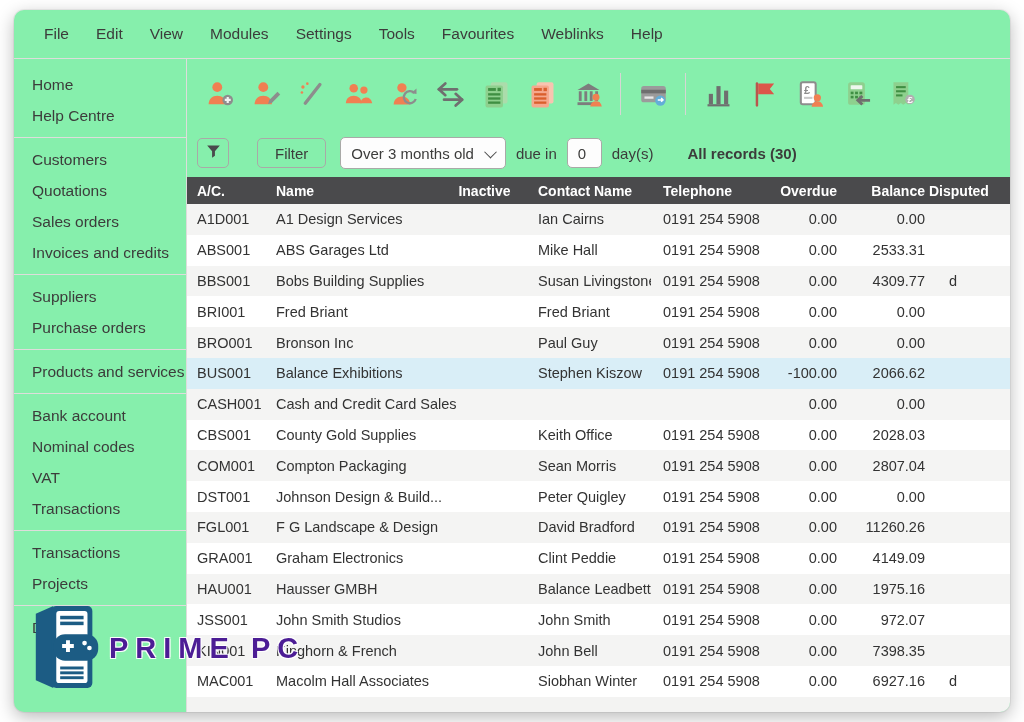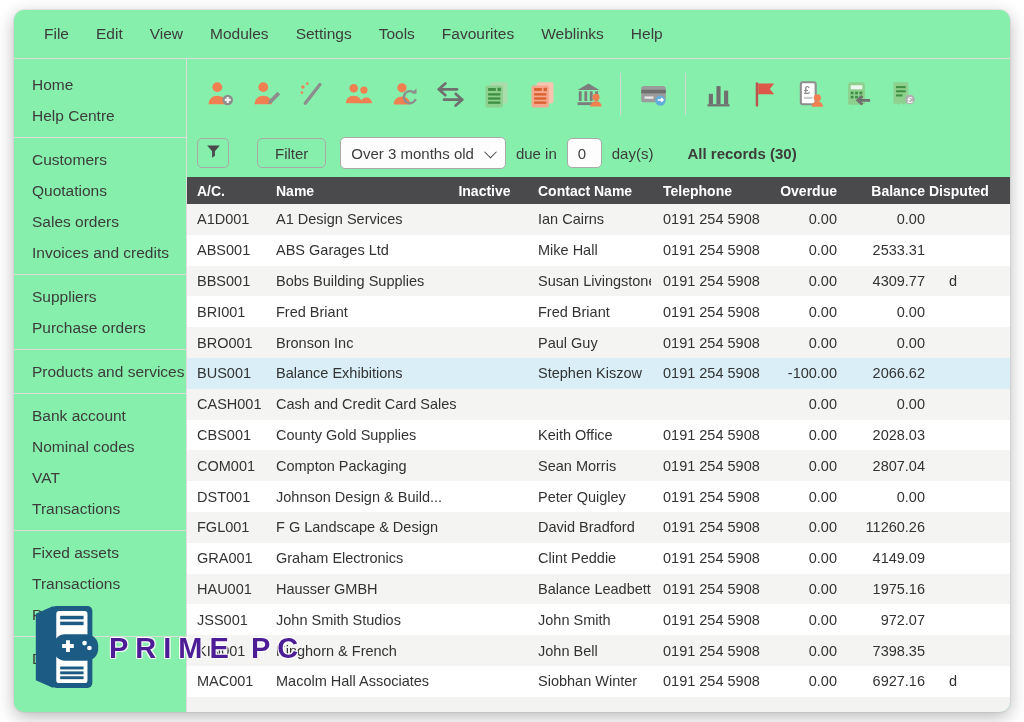--- a/index.html
+++ b/index.html
@@ -102,21 +102,20 @@
           <div class="side-group">
             <div class="side-item">Products and services</div>
           </div>
           <div class="side-group">
             <div class="side-item">Bank account</div>
             <div class="side-item">Nominal codes</div>
             <div class="side-item">VAT</div>
             <div class="side-item">Transactions</div>
           </div>
           <div class="side-group">
-            <div class="side-item">Fixed assets</div>
             <div class="side-item">Transactions</div>
             <div class="side-item">Projects</div>
           </div>
           <div class="side-group">
             <div class="side-item">Diary</div>
           </div>
         </div>
 
       <div class="main">
         <div class="toolbar">

